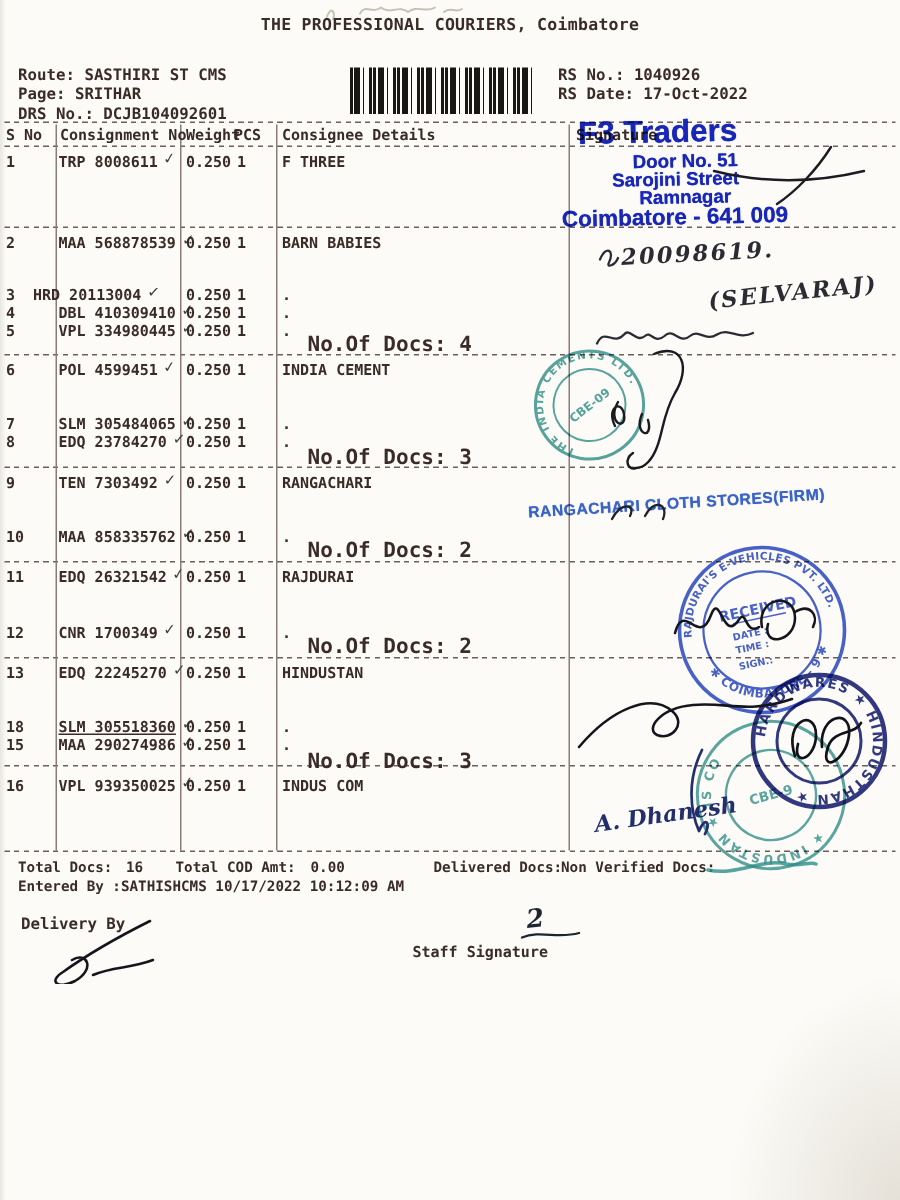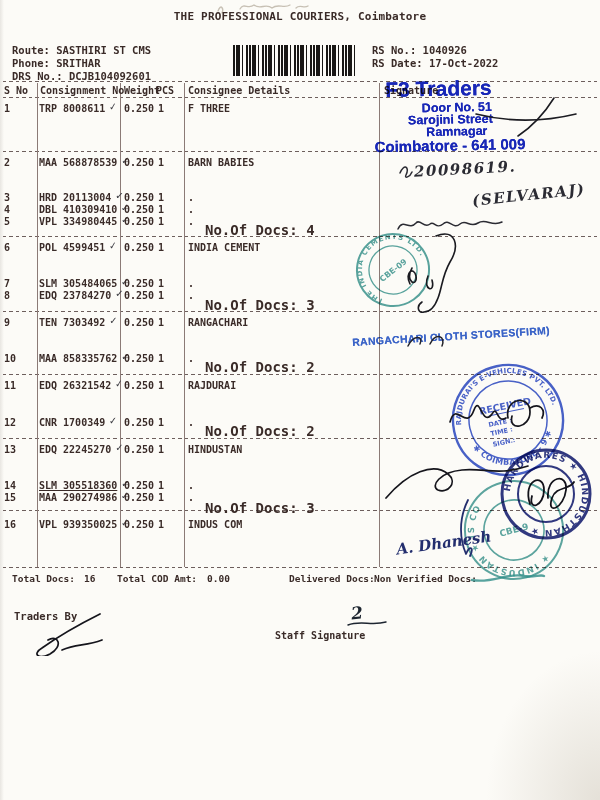--- a/index.html
+++ b/index.html
@@ -41,21 +41,21 @@
   <div class="leftedge"></div>
 
   <svg class="ink" style="left:212px;top:0;" width="100" height="14" viewBox="0 0 100 14">
     <path d="M6,11 C9,3 12,9 10,13" stroke="#c7c0b4" stroke-width="1.3"></path>
     <path d="M28,9 C32,2 36,10 42,5 C48,10 54,3 60,8 C66,3 72,9 78,5 M84,8 C88,4 92,9 96,6" stroke="#c7c0b4" stroke-width="1.3"></path>
   </svg>
 
   <div class="abs company" style="left:50%;top:10px;transform:translateX(-50%);">THE PROFESSIONAL COURIERS, Coimbatore</div>
 
   <div class="abs meta" style="left:12px;top:44px;"><span>Route:</span> <span>SASTHIRI ST CMS</span></div>
-  <div class="abs meta" style="left:12px;top:57px;"><span>Phone:</span> <span>SRITHAR</span></div>
+  <div class="abs meta" style="left:12px;top:57px;"><span>Page:</span> <span>SRITHAR</span></div>
   <div class="abs meta" style="left:12px;top:70px;"><span>DRS No.:</span> <span>DCJB104092601</span></div>
 
   <div class="barcode"></div>
 
   <div class="abs meta" style="left:372px;top:44px;"><span>RS No.:</span> <span>1040926</span></div>
   <div class="abs meta" style="left:372px;top:57px;"><span>RS Date:</span> <span>17-Oct-2022</span></div>
 
   <div class="dash" style="top:81px;"></div>
   <div class="dash" style="top:97px;"></div>
   <div class="dash" style="top:151px;"></div>
@@ -91,21 +91,21 @@
       <div class="group" style="top: 152px; height: 84px;">
         <div class="trow" style="top: 5px;">
           <span style="left: 4px;">2</span>
           <span style="left: 39px;">MAA 568878539<span class="chk" style="transform: rotate(0deg) translateY(-2px);">✓</span></span>
           <span style="left: 124px;">0.250</span>
           <span style="left: 158px;">1</span>
           <span style="left: 188px;">BARN BABIES</span>
         </div>
         <div class="trow" style="top: 40px;">
           <span style="left: 4px;">3</span>
-          <span style="left: 39px;">HRD 20113004<span class="chk" style="transform: rotate(5deg) translateY(-2px);">✓</span></span>
+          <span style="left: 22px;">HRD 20113004<span class="chk" style="transform: rotate(5deg) translateY(-2px);">✓</span></span>
           <span style="left: 124px;">0.250</span>
           <span style="left: 158px;">1</span>
           <span style="left: 188px;">.</span>
         </div>
         <div class="trow" style="top: 52px;">
           <span style="left: 4px;">4</span>
           <span style="left: 39px;">DBL 410309410<span class="chk" style="transform: rotate(-4deg) translateY(-2px);">✓</span></span>
           <span style="left: 124px;">0.250</span>
           <span style="left: 158px;">1</span>
           <span style="left: 188px;">.</span>
@@ -179,21 +179,21 @@
       </div>
       <div class="group" style="top: 439px; height: 70px;">
         <div class="trow" style="top: 5px;">
           <span style="left: 4px;">13</span>
           <span style="left: 39px;">EDQ 22245270<span class="chk" style="transform: rotate(0deg) translateY(-2px);">✓</span></span>
           <span style="left: 124px;">0.250</span>
           <span style="left: 158px;">1</span>
           <span style="left: 188px;">HINDUSTAN</span>
         </div>
         <div class="trow" style="top: 41px;">
-          <span style="left: 4px;">14</span>
+          <span style="left: 4px;">18</span>
           <span style="left: 39px; text-decoration: underline;">SLM 305518360<span class="chk" style="transform: rotate(5deg) translateY(-2px);">✓</span></span>
           <span style="left: 124px;">0.250</span>
           <span style="left: 158px;">1</span>
           <span style="left: 188px;">.</span>
         </div>
         <div class="trow" style="top: 53px;">
           <span style="left: 4px;">15</span>
           <span style="left: 39px; text-align: right;">MAA 290274986<span class="chk" style="transform: rotate(-4deg) translateY(-2px);">✓</span></span>
           <span style="left: 124px;">0.250</span>
           <span style="left: 158px;">1</span>
@@ -211,21 +211,22 @@
         </div>
       </div>
     </div>
 
   <div class="abs footer" style="left:12px;top:573px;">Total Docs:</div>
   <div class="abs footer" style="left:84px;top:573px;">16</div>
   <div class="abs footer" style="left:117px;top:573px;">Total COD Amt:</div>
   <div class="abs footer" style="left:207px;top:573px;">0.00</div>
   <div class="abs footer" style="left:289px;top:573px;">Delivered Docs:</div>
   <div class="abs footer" style="left:374px;top:573px;">Non Verified Docs:</div>
-  <div class="abs" style="left:14px;top:610px;font-size:10.5px;">Traders By</div>
+  <div class="abs footer" style="left:12px;top:586px;">Entered By :SATHISHCMS 10/17/2022 10:12:09 AM</div>
+  <div class="abs" style="left:14px;top:610px;font-size:10.5px;">Delivery By</div>
   <div class="abs" style="left:275px;top:630px;font-size:10px;">Staff Signature</div>
   <div class="abs hw" style="left:351px;top:603px;font-size:17px;transform:rotate(-6deg);color:#1d2530;">2</div>
   <svg class="ink" style="left:346px;top:618px;" width="42" height="10" viewBox="0 0 42 10">
     <path d="M2,7 C14,2 26,8 40,4" stroke="#1d2530" stroke-width="1.5"></path>
   </svg>
 
   <div class="abs stamp-blue" style="left:370px;top:78px;width:220px;height:80px;transform:rotate(-1.2deg);mix-blend-mode:multiply;">
     <span class="f3line" style="left:16px;top:-2px;font-size:21px;">F3 Traders</span>
     <span class="f3line" style="left:52px;top:22px;font-size:12.5px;">Door No. 51</span>
     <span class="f3line" style="left:38px;top:34px;font-size:12.5px;">Sarojini Street</span>

